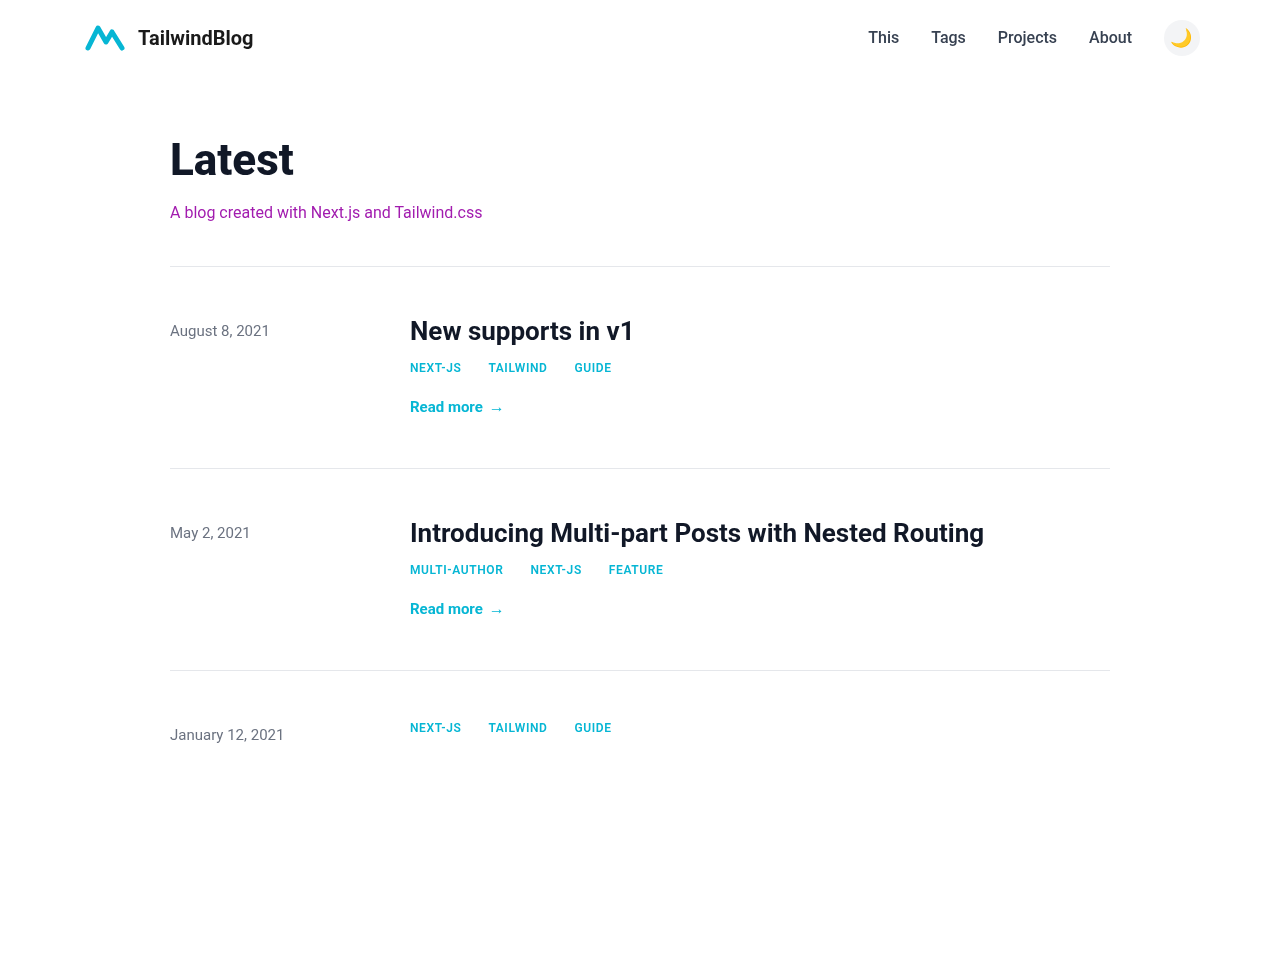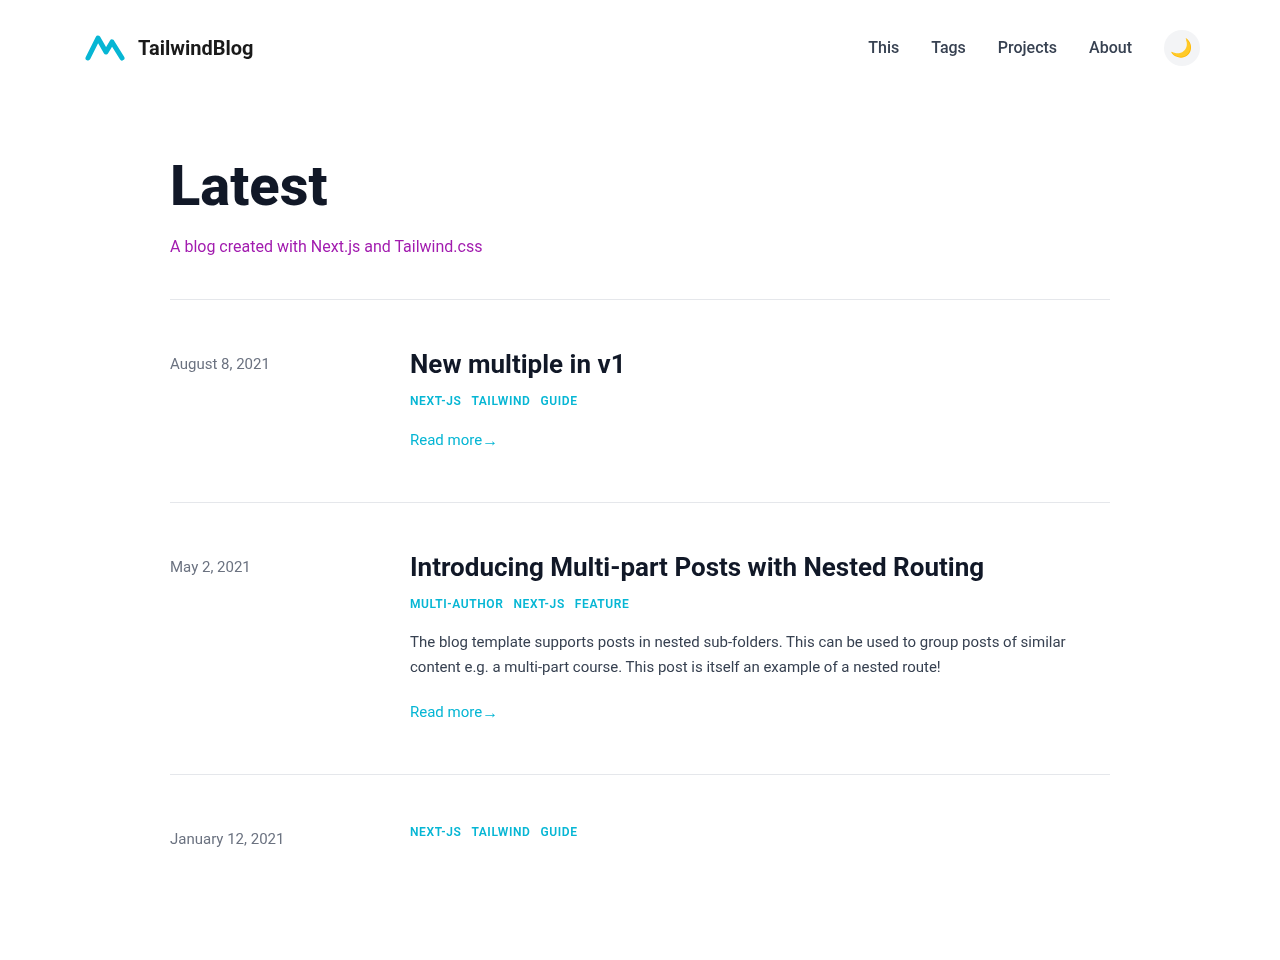--- a/index.html
+++ b/index.html
@@ -14,21 +14,21 @@
       color: #1a1a1a;
       font-size: 16px;
       line-height: 1.6;
     }
 
     
     header {
       display: flex;
       align-items: center;
       justify-content: space-between;
-      padding: 24px 80px;
+      padding: 14px 80px;
       border-bottom: none;
     }
 
     .logo-area {
       display: flex;
       align-items: center;
       gap: 10px;
       text-decoration: none;
       color: inherit;
     }
@@ -75,21 +75,21 @@
       max-width: 1100px;
       margin: 0 auto;
       padding: 0 80px;
     }
 
     .hero {
       padding: 60px 0 40px 0;
     }
 
     .hero h1 {
-      font-size: 56px;
+      font-size: 44px;
       font-weight: 800;
       color: #111827;
       line-height: 1.1;
       margin-bottom: 16px;
     }
 
     .hero p {
       font-size: 16px;
       color: #a21caf;
     }
@@ -123,21 +123,21 @@
       font-weight: 700;
       color: #111827;
       text-decoration: none;
       display: block;
       margin-bottom: 10px;
       line-height: 1.3;
     }
 
     .post-tags {
       display: flex;
-      gap: 10px;
+      gap: 27px;
       flex-wrap: wrap;
       margin-bottom: 16px;
     }
 
     .tag {
       font-size: 12px;
       font-weight: 600;
       color: #06b6d4;
       text-transform: uppercase;
       letter-spacing: 0.05em;
@@ -146,25 +146,26 @@
 
     .post-excerpt {
       color: #374151;
       font-size: 15px;
       line-height: 1.65;
       margin-bottom: 20px;
     }
 
     .read-more {
       display: inline-flex;
-      align-items: flex-start;
+      align-items: center;
+      gap: 6px;
       color: #06b6d4;
       text-decoration: none;
       font-size: 15px;
-      font-weight: 400;
+      font-weight: 700;
     }
 
     .read-more .arrow {
       font-size: 16px;
     }
   </style>
 </head>
 <body>
 
 <header>
@@ -190,21 +191,21 @@
   <div class="hero">
     <h1>Latest</h1>
     <p>A blog created with Next.js and Tailwind.css</p>
   </div>
 
   <hr class="divider">
 
   <article class="post-item">
     <div class="post-date">August 8, 2021</div>
     <div class="post-content">
-      <a class="post-title" href="#">New multiple in v1</a>
+      <a class="post-title" href="#">New supports in v1</a>
       <div class="post-tags">
         <a class="tag" href="#">NEXT-JS</a>
         <a class="tag" href="#">TAILWIND</a>
         <a class="tag" href="#">GUIDE</a>
       </div>
       <a class="read-more" href="#">
         <span>Read more</span>
         <span class="arrow">→</span>
       </a>
     </div>
@@ -214,21 +215,20 @@
 
   <article class="post-item">
     <div class="post-date">May 2, 2021</div>
     <div class="post-content">
       <a class="post-title" href="#">Introducing Multi-part Posts with Nested Routing</a>
       <div class="post-tags">
         <a class="tag" href="#">MULTI-AUTHOR</a>
         <a class="tag" href="#">NEXT-JS</a>
         <a class="tag" href="#">FEATURE</a>
       </div>
-      <p class="post-excerpt">The blog template supports posts in nested sub-folders. This can be used to group posts of similar content e.g. a multi-part course. This post is itself an example of a nested route!</p>
       <a class="read-more" href="#">
         <span>Read more</span>
         <span class="arrow">→</span>
       </a>
     </div>
   </article>
 
   <hr class="divider">
 
   <article class="post-item">

